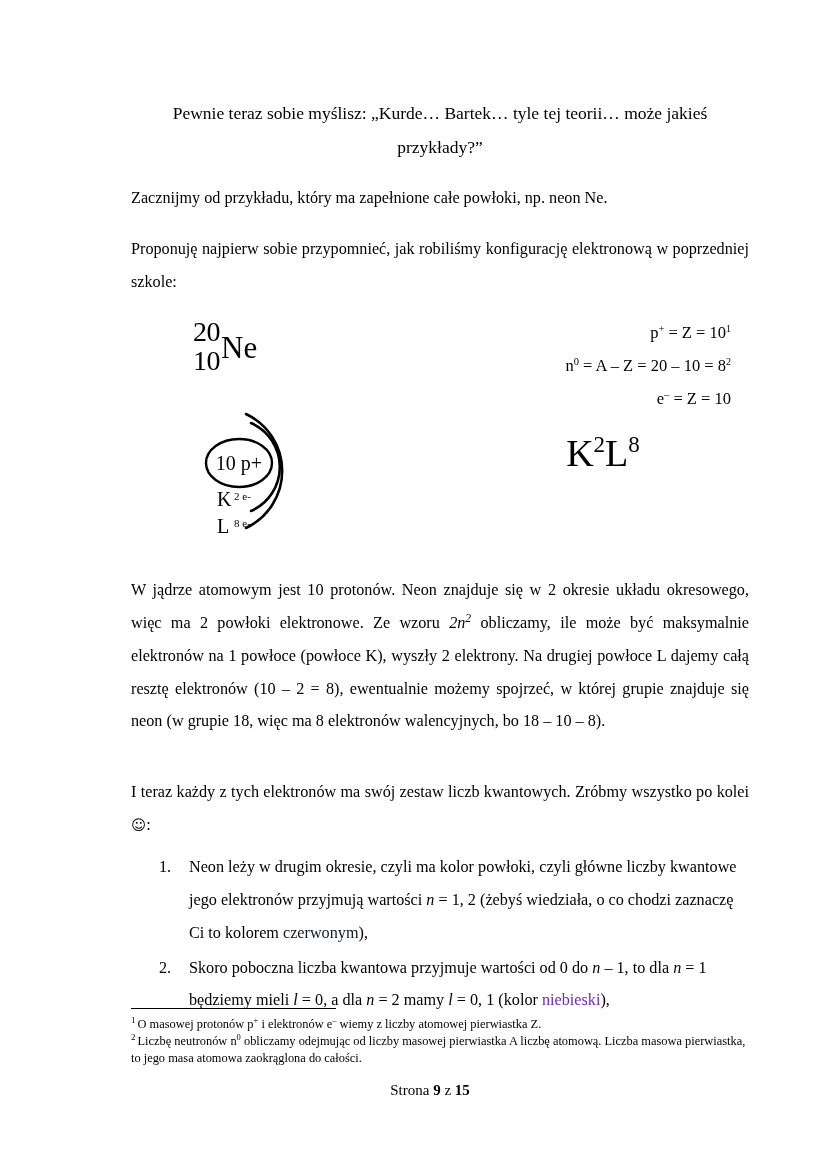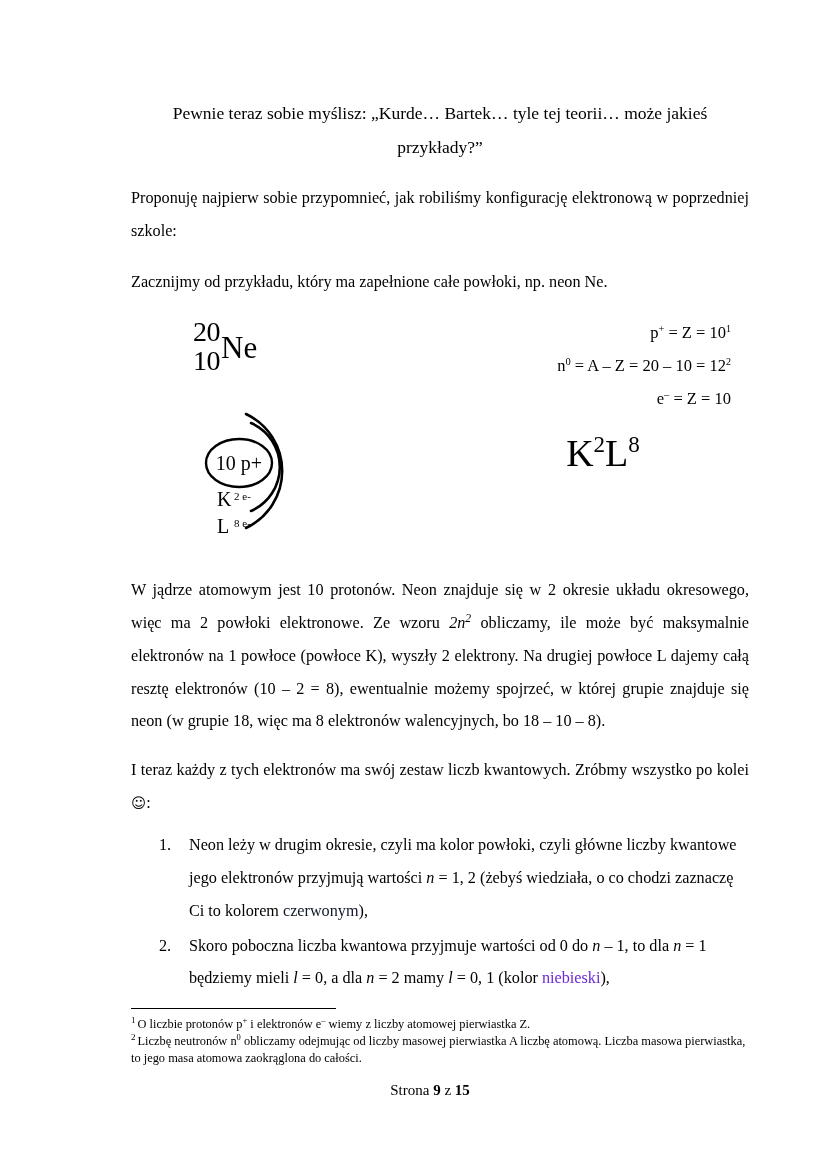--- a/index.html
+++ b/index.html
@@ -45,21 +45,21 @@
   .para {
     font-size: 16.2px;
     line-height: 2.02;
     text-align: justify;
     margin: 0;
   }
   .para.p-dobra { margin-top: 52px; }
   .para.p-zacznijmy { margin-top: 18px; }
   .para.p-proponuje { margin-top: 18px; }
   .para.p-wjadrze { margin-top: 22px; }
-  .para.p-iteraz { margin-top: 16px; }
+  .para.p-iteraz { margin-top: 38px; }
 
   .smiley {
     font-family: "DejaVu Sans", sans-serif;
     font-size: 14.5px;
     line-height: 1;
   }
 
   
   .formula-region {
     position: relative;
@@ -209,37 +209,37 @@
 </head>
 <body>
 
 <div class="page">
 
   <div class="content">
 
     <div class="title-block">Pewnie teraz sobie myślisz: „Kurde… Bartek… tyle tej teorii… może jakieś przykłady?”</div>
 
 
+    <p class="para p-zacznijmy">Zacznijmy od przykładu, który ma zapełnione całe powłoki, np. neon Ne.</p>
+
     <p class="para p-proponuje">Proponuję najpierw sobie przypomnieć, jak robiliśmy konfigurację elektronową w poprzedniej szkole:</p>
-
-    <p class="para p-zacznijmy">Zacznijmy od przykładu, który ma zapełnione całe powłoki, np. neon Ne.</p>
 
     <div class="formula-region">
 
       <div class="isotope">
         <span class="indices">
           <span>20</span>
           <span>10</span>
         </span>
         <span class="sym">Ne</span>
       </div>
 
       <div class="equations">
         <div class="eq"><span>p</span><sup class="chg">+</sup><span> = Z = 10</span><span class="fn-mark">1</span></div>
-        <div class="eq"><span>n</span><sup class="chg">0</sup><span> = A – Z = 20 – 10 = 12</span><span class="fn-mark">2</span></div>
+        <div class="eq"><span>n</span><sup class="chg">0</sup><span> = A – Z = 20 – 10 = 8</span><span class="fn-mark">2</span></div>
         <div class="eq"><span>e</span><sup class="chg">–</sup><span> = Z = 10</span></div>
       </div>
 
       <div class="bohr">
         <svg width="130" height="135" viewBox="0 0 130 135">
 
           <ellipse cx="40" cy="55" rx="33" ry="24" fill="none" stroke="#000" stroke-width="2.4"></ellipse>
 
           <path d="M 52 15 A 48 48 0 0 1 52 103" fill="none" stroke="#000" stroke-width="2.6" stroke-linecap="round"></path>
 
@@ -269,19 +269,19 @@
       </li>
       <li>
         <span class="num">2.</span><span>Skoro poboczna liczba kwantowa przyjmuje wartości od 0 do </span><span class="mi">n</span><span> – 1</span><span>, to dla </span><span class="mi">n</span><span> = 1</span><span> będziemy mieli </span><span class="mi">l</span><span> = 0</span><span>, a dla </span><span class="mi">n</span><span> = 2</span><span> mamy </span><span class="mi">l</span><span> = 0, 1</span><span> (kolor </span><span class="hl-blue">niebieski</span><span>),</span>
       </li>
     </ol>
 
   </div>
 
   <div class="footnotes">
     <div class="fn-rule"></div>
-    <p class="fn"><span class="mark">1</span><span>O liczbie protonów p</span><sup class="chg">+</sup><span> i elektronów e</span><sup class="chg">–</sup><span> wiemy z liczby atomowej pierwiastka Z.</span></p>
+    <p class="fn"><span class="mark">1</span><span>O masowej protonów p</span><sup class="chg">+</sup><span> i elektronów e</span><sup class="chg">–</sup><span> wiemy z liczby atomowej pierwiastka Z.</span></p>
     <p class="fn"><span class="mark">2</span><span>Liczbę neutronów n</span><sup class="chg">0</sup><span> obliczamy odejmując od liczby masowej pierwiastka A liczbę atomową. Liczba masowa pierwiastka, to jego masa atomowa zaokrąglona do całości.</span></p>
   </div>
 
   <div class="pagefooter"><span>Strona </span><b>9</b><span> z </span><b>15</b></div>
 
 </div>
 
 </body></html>

